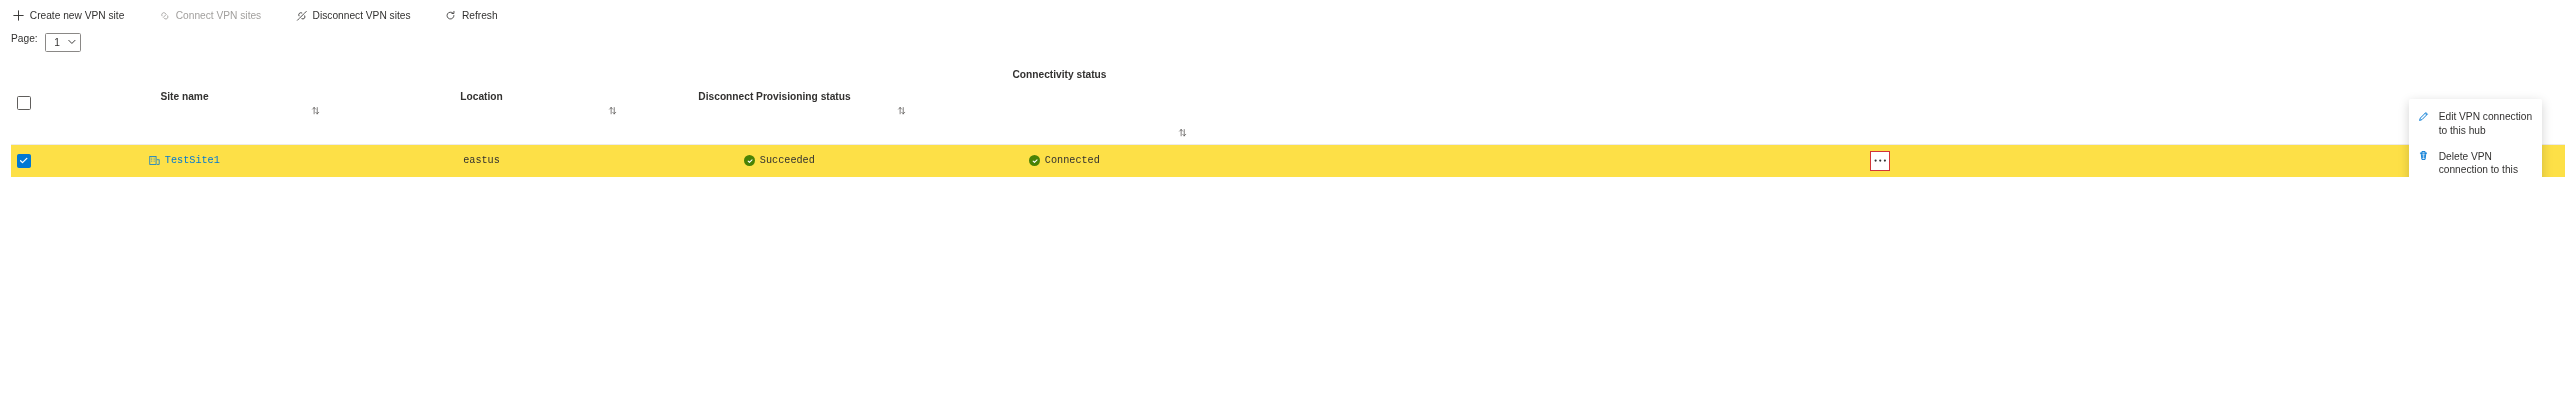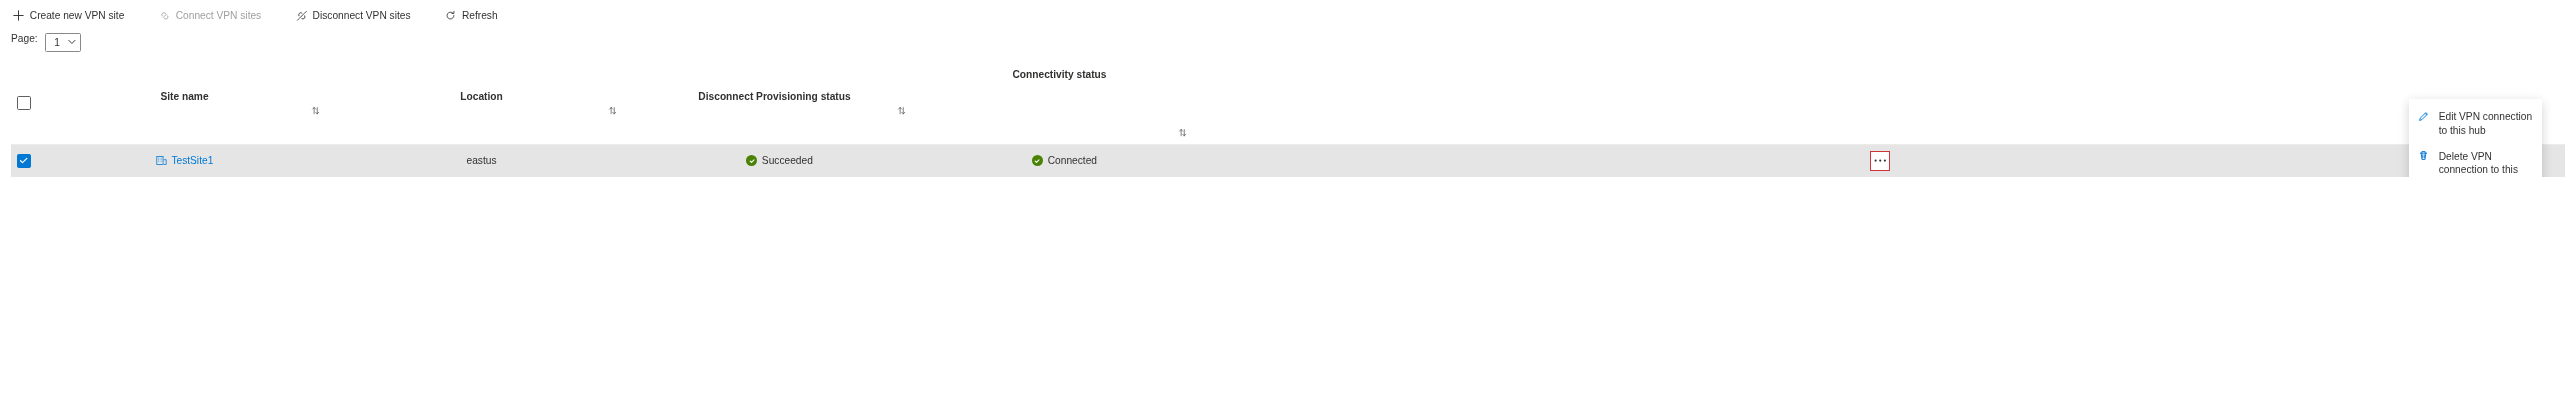--- a/index.html
+++ b/index.html
@@ -65,21 +65,22 @@
   .col-site { flex: 0 0 297px; font-weight:600; }
   .col-loc  { flex: 0 0 297px; font-weight:600; }
   .col-prov { flex: 0 0 289px; font-weight:600; }
   .col-conn { flex: 0 0 281px; font-weight:600;gap:48px; }
   .col-act  { flex: 1 1 auto; justify-content:flex-end; padding-right:4.7px; }
   .sort-ic { margin-left:auto; padding-right:12.5px; color:#605e5c; display:inline-flex; }
   .trow {
     display:flex;
     align-items:center;
     padding: 6.2px 0;
-    background:#e5e5e5;
+    background:#fde047;
+    font-family:Liberation Mono, monospace;
   }
   .trow .col { font-weight:400; }
   .check-box {
     width:14px; height:14px; border:0.8px solid #605e5c; border-radius:1.6px;
     display:inline-flex; align-items:center; justify-content:center;
     background:#fff; cursor:pointer;
   }
   .check-box.checked { background:#0078d4; border-color:#0078d4; }
   .site-link { color:#0078d4; cursor:pointer; display:inline-flex; align-items:center; gap:4.7px; }
   .site-icon { color:#0078d4; display:inline-flex; }

